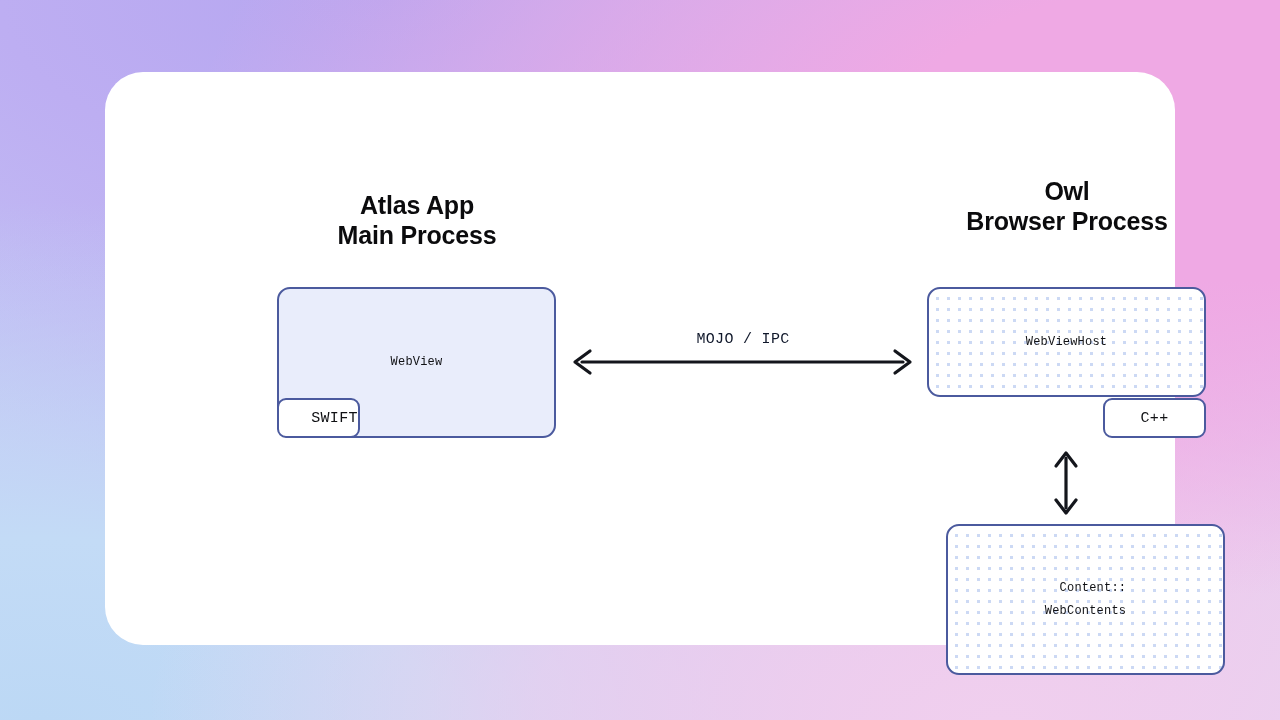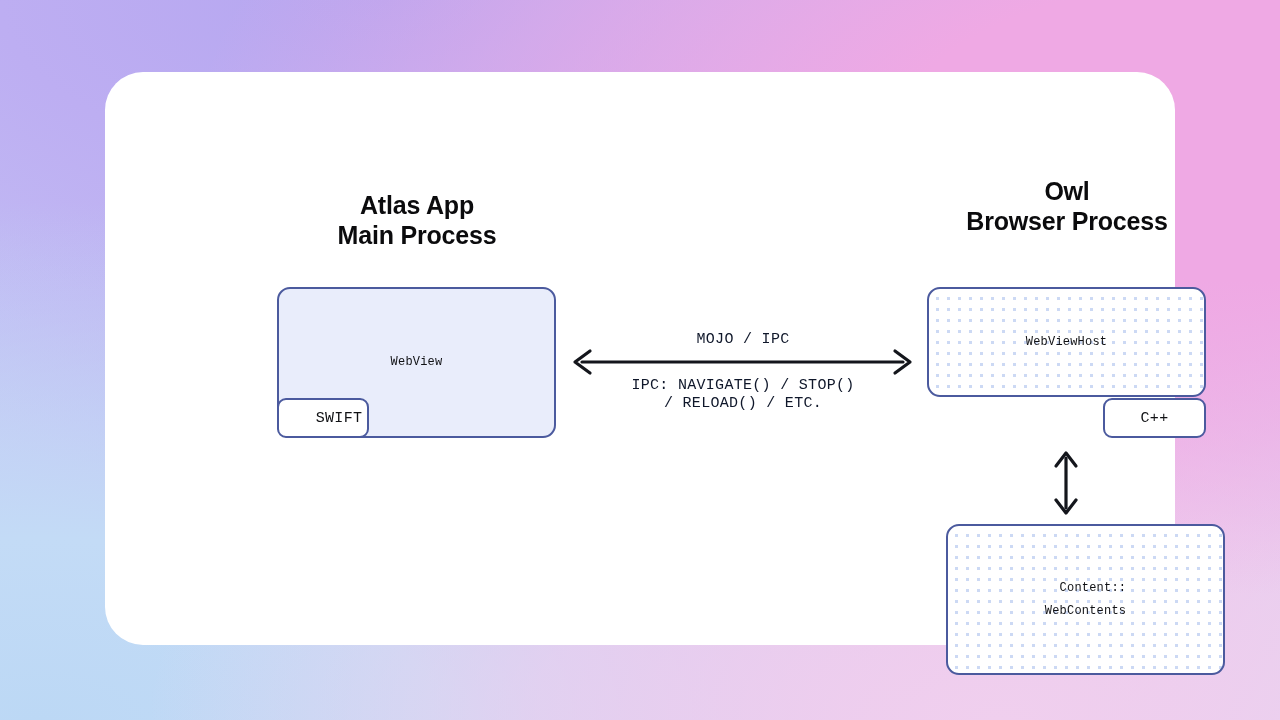--- a/index.html
+++ b/index.html
@@ -102,21 +102,21 @@
   .badge-text {
     font-family: "Liberation Mono", "DejaVu Sans Mono", monospace;
     font-size: 15px;
     color: #101114;
     letter-spacing: 0.3px;
   }
   
   #badge-swift {
     left: 172px;
     top: 326px;
-    width: 92px;
+    width: 83px;
     height: 40px;
     border-radius: 9px 9px 9px 9px;
     border-top-right-radius: 9px;
     padding-left: 32px;
   }
   
   #badge-cpp {
     left: 998px;
     top: 326px;
     width: 103px;
@@ -196,22 +196,20 @@
   </div>
 
   <div class="edge-label" id="label-mojo">MOJO / IPC</div>
 
   <svg id="arrow-h" viewBox="0 0 345 32">
     <line x1="12" y1="16" x2="333" y2="16" stroke="#14161c" stroke-width="3.2" stroke-linecap="round"></line>
     <polyline points="20,5 5,16 20,27" fill="none" stroke="#14161c" stroke-width="3.2" stroke-linecap="round" stroke-linejoin="round"></polyline>
     <polyline points="325,5 340,16 325,27" fill="none" stroke="#14161c" stroke-width="3.2" stroke-linecap="round" stroke-linejoin="round"></polyline>
   </svg>
 
-  <div class="edge-label" id="label-ipc">IPC: NAVIGATE() / STOP()
-/ RELOAD() / ETC.</div>
 
   <svg id="arrow-v" viewBox="0 0 34 70">
     <line x1="17" y1="10" x2="17" y2="60" stroke="#14161c" stroke-width="3.2" stroke-linecap="round"></line>
     <polyline points="7,18 17,5 27,18" fill="none" stroke="#14161c" stroke-width="3.2" stroke-linecap="round" stroke-linejoin="round"></polyline>
     <polyline points="7,52 17,65 27,52" fill="none" stroke="#14161c" stroke-width="3.2" stroke-linecap="round" stroke-linejoin="round"></polyline>
   </svg>
 
 </div>
 
 </body></html>

